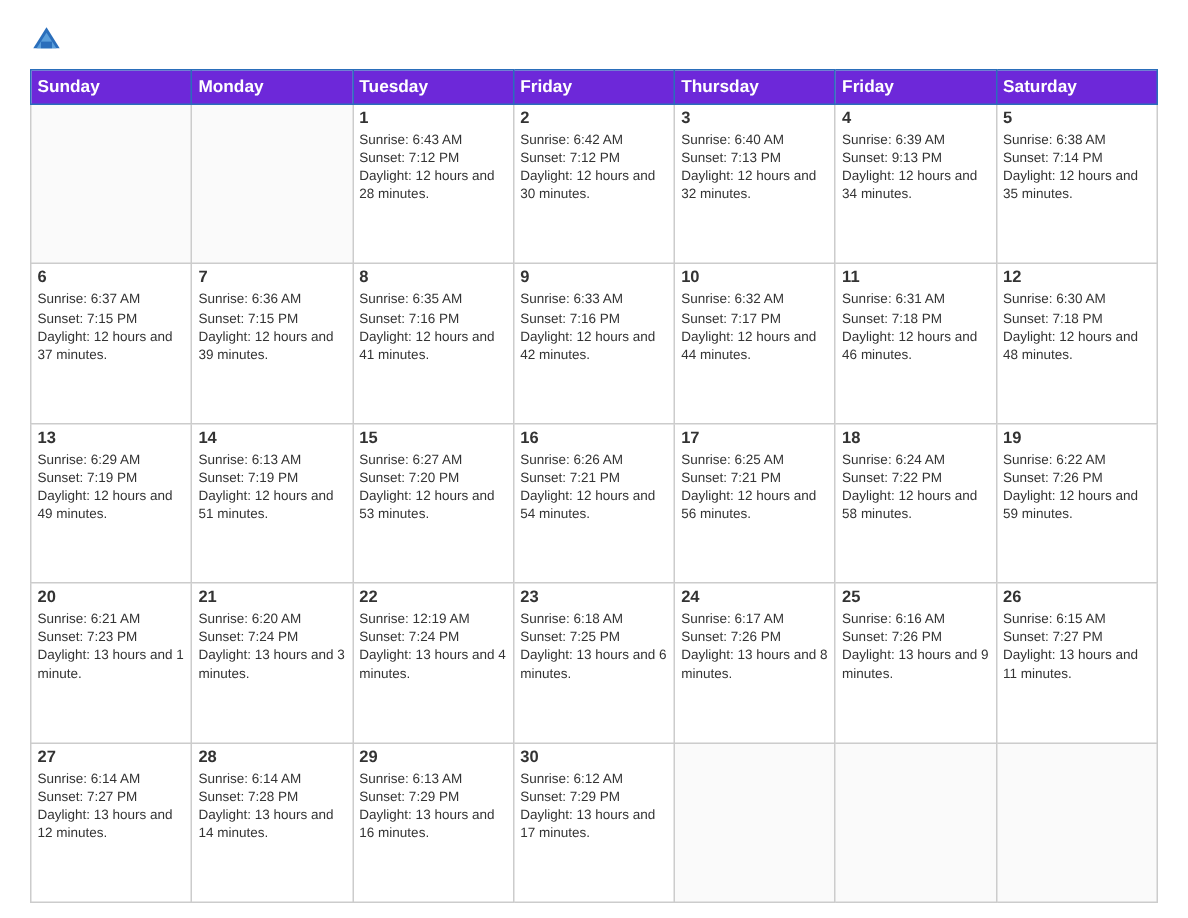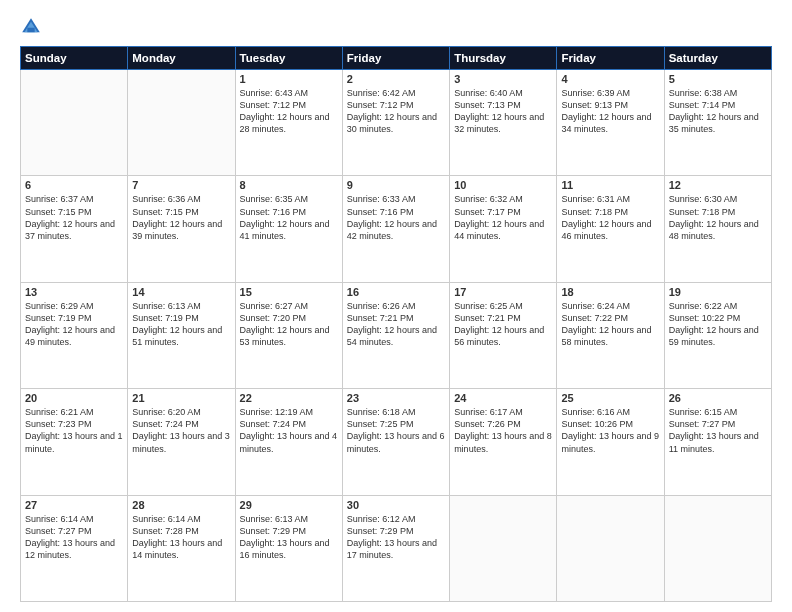--- a/index.html
+++ b/index.html
@@ -61,21 +61,21 @@
       color: #555;
     }
     .calendar {
       flex: 1;
       border: 1px solid #ccc;
       border-collapse: collapse;
       width: 100%;
       table-layout: fixed;
     }
     .calendar th {
-      background: #0f172a;
+      background: #6d28d9;
       color: #fff;
       font-size: 11.5px;
       font-weight: bold;
       padding: 5px 4px;
       text-align: left;
       border: 1px solid #2a6ebb;
     }
     .calendar td {
       border: 1px solid #ccc;
       vertical-align: top;
@@ -246,21 +246,21 @@
           </td>
           <td>
             <span class="day-num">18</span>
             <div class="day-info">Sunrise: 6:24 AM
 Sunset: 7:22 PM
 Daylight: 12 hours and 58 minutes.</div>
           </td>
           <td>
             <span class="day-num">19</span>
             <div class="day-info">Sunrise: 6:22 AM
-Sunset: 10:22 PM
+Sunset: 7:26 PM
 Daylight: 12 hours and 59 minutes.</div>
           </td>
         </tr>
         <tr>
           <td>
             <span class="day-num">20</span>
             <div class="day-info">Sunrise: 6:21 AM
 Sunset: 7:23 PM
 Daylight: 13 hours and 1 minute.</div>
           </td>
@@ -284,21 +284,21 @@
           </td>
           <td>
             <span class="day-num">24</span>
             <div class="day-info">Sunrise: 6:17 AM
 Sunset: 7:26 PM
 Daylight: 13 hours and 8 minutes.</div>
           </td>
           <td>
             <span class="day-num">25</span>
             <div class="day-info">Sunrise: 6:16 AM
-Sunset: 10:26 PM
+Sunset: 7:26 PM
 Daylight: 13 hours and 9 minutes.</div>
           </td>
           <td>
             <span class="day-num">26</span>
             <div class="day-info">Sunrise: 6:15 AM
 Sunset: 7:27 PM
 Daylight: 13 hours and 11 minutes.</div>
           </td>
         </tr>
         <tr>

